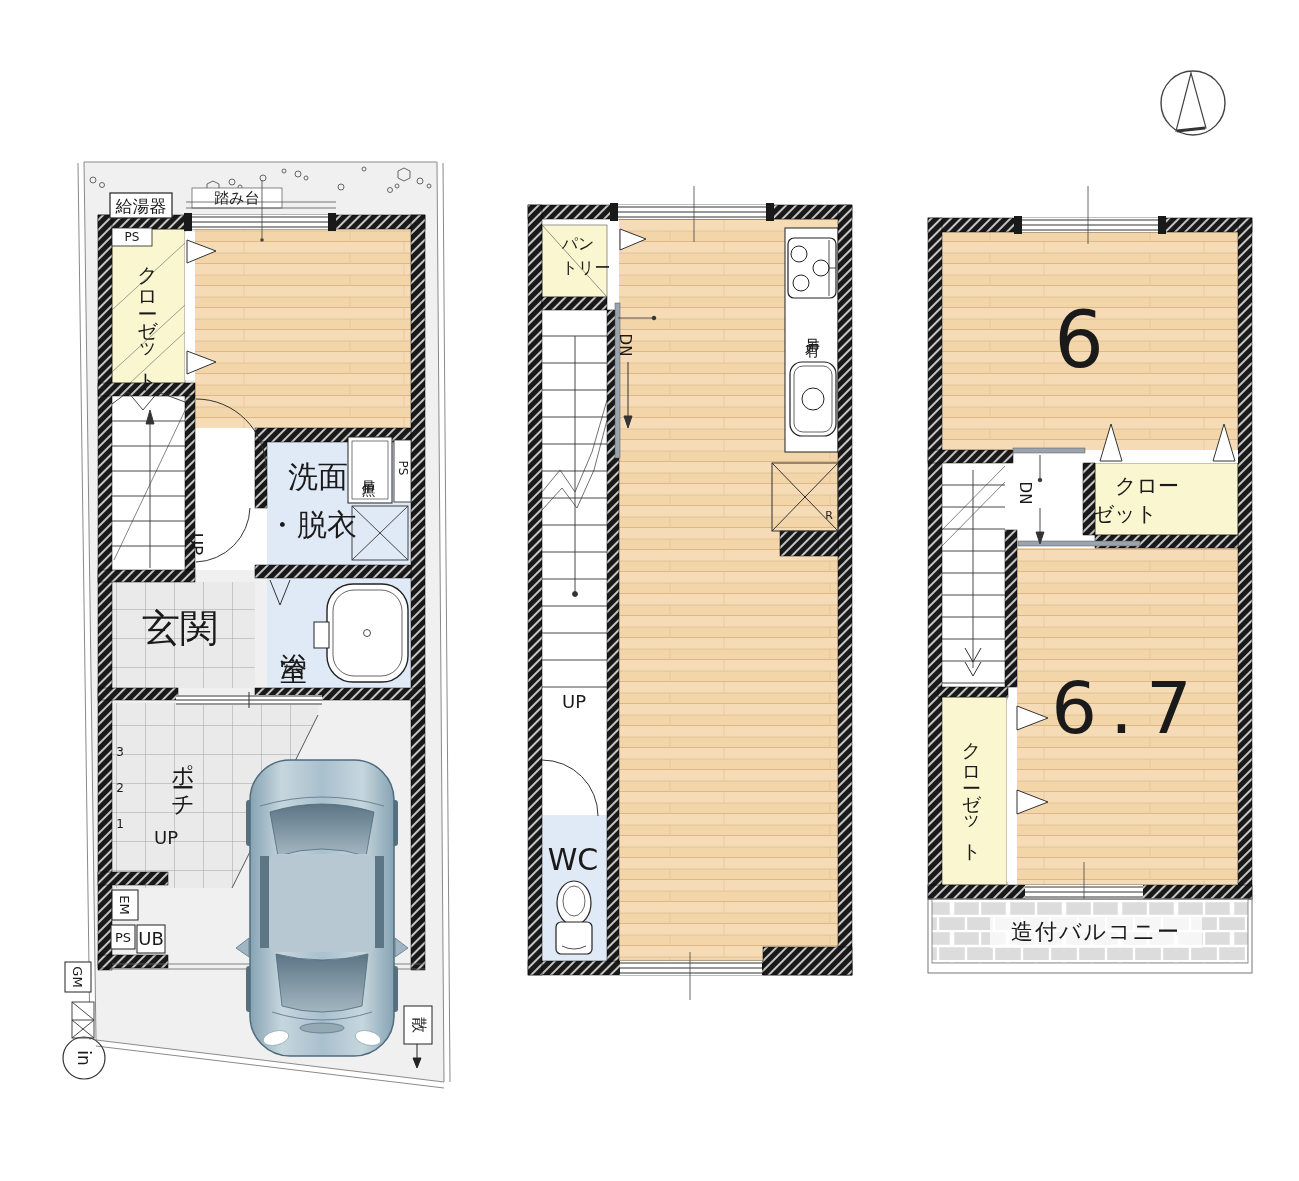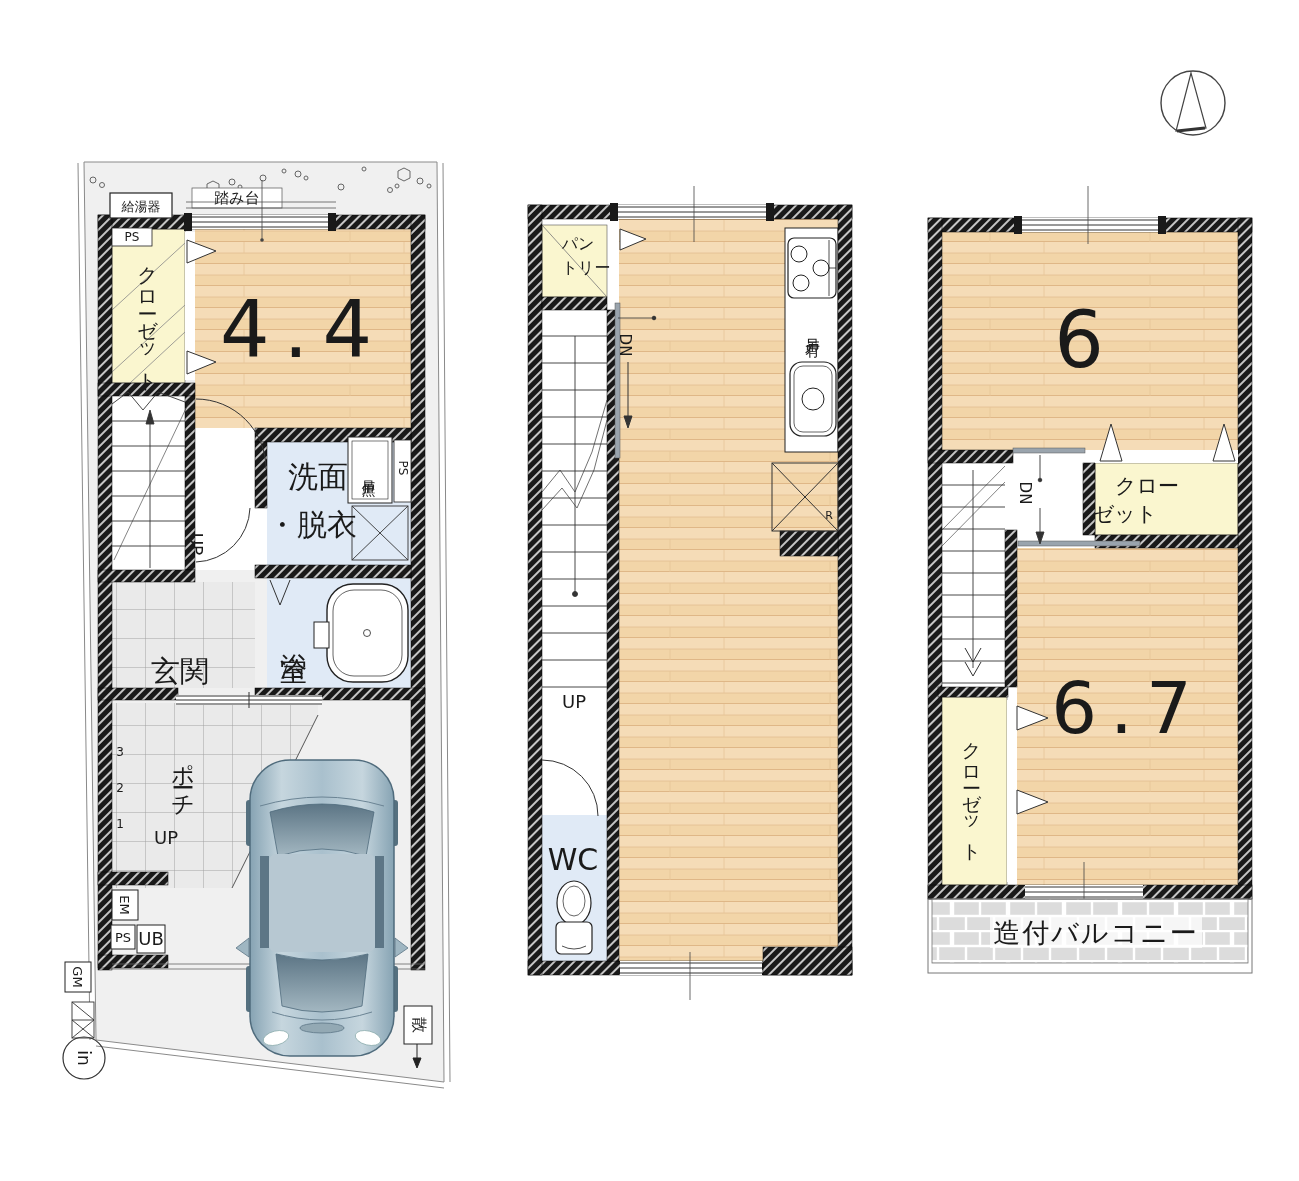--- a/index.html
+++ b/index.html
@@ -341,31 +341,30 @@
   </g>
 </g>
 
 <g>
   <circle cx="1193" cy="103" r="32" fill="none" stroke="#444" stroke-width="1.4"></circle>
   <polygon points="1191,73 1176,131 1206,128" fill="#fff" stroke="#444" stroke-width="1.2"></polygon>
   <line x1="1177" y1="131" x2="1205" y2="128" stroke="#333" stroke-width="3"></line>
 </g>
 </svg>
 
-<div class="lbl" style="left:112px;top:196px;width:58px;height:20px;font-size:13px;text-align:right;">給湯器</div>
+<div class="lbl" style="left:112px;top:196px;width:58px;height:20px;font-size:17px;text-align:right;">給湯器</div>
 <div class="lbl" style="left:196px;top:189px;width:82px;height:18px;font-size:15px;">踏み台</div>
 <div class="lbl" style="left:112px;top:229px;width:40px;height:16px;font-size:12px;">PS</div>
 <div class="lbl v" style="left:134px;top:258px;width:28px;height:120px;font-size:20px;">クローゼット</div>
-<div class="lbl big" style="left:195px;top:285px;width:216px;height:90px;font-size:78px;">4.4</div>
 <div class="lbl" style="left:268px;top:460px;width:100px;height:34px;font-size:30px;text-align:right;">洗面</div>
 <div class="lbl" style="left:256px;top:508px;width:112px;height:34px;font-size:30px;">・脱衣</div>
 <div class="lbl v" style="left:359px;top:441px;width:20px;height:60px;font-size:14px;letter-spacing:1px;">吊戸無</div>
 <div class="lbl r90" style="left:391px;top:460px;width:24px;height:16px;font-size:12px;">PS</div>
 <div class="lbl v" style="left:279px;top:595px;width:30px;height:80px;font-size:27px;">浴室</div>
-<div class="lbl" style="left:133px;top:652px;width:94px;height:38px;font-size:29px;">玄関</div>
+<div class="lbl" style="left:133px;top:609px;width:94px;height:38px;font-size:38px;">玄関</div>
 <div class="lbl v" style="left:170px;top:728px;width:26px;height:100px;font-size:23px;">ポーチ</div>
 <div class="lbl r90" style="left:185px;top:525px;width:22px;height:38px;font-size:17px;">UP</div>
 <div class="lbl" style="left:112px;top:744px;width:16px;height:16px;font-size:12px;">3</div>
 <div class="lbl" style="left:112px;top:780px;width:16px;height:16px;font-size:12px;">2</div>
 <div class="lbl" style="left:112px;top:816px;width:16px;height:16px;font-size:12px;">1</div>
 <div class="lbl" style="left:145px;top:828px;width:42px;height:20px;font-size:18px;">UP</div>
 <div class="lbl r90" style="left:113px;top:894px;width:24px;height:22px;font-size:13px;">EM</div>
 <div class="lbl" style="left:111px;top:928px;width:24px;height:18px;font-size:13px;">PS</div>
 <div class="lbl" style="left:137px;top:930px;width:28px;height:18px;font-size:18px;">UB</div>
 <div class="lbl r90" style="left:66px;top:966px;width:24px;height:22px;font-size:13px;">GM</div>
@@ -379,15 +378,15 @@
 <div class="lbl" style="left:822px;top:508px;width:14px;height:14px;font-size:11px;">R</div>
 <div class="lbl" style="left:552px;top:692px;width:44px;height:20px;font-size:18px;">UP</div>
 <div class="lbl" style="left:543px;top:842px;width:60px;height:36px;font-size:30px;">WC</div>
 
 <div class="lbl big" style="left:1014px;top:296px;width:144px;height:88px;font-size:78px;">6</div>
 <div class="lbl" style="left:1105px;top:474px;width:84px;height:24px;font-size:21px;">クロー</div>
 <div class="lbl" style="left:1083px;top:502px;width:84px;height:24px;font-size:21px;font-family:Liberation Serif, serif;">ゼット</div>
 <div class="lbl r90" style="left:1012px;top:478px;width:26px;height:30px;font-size:15px;">DN</div>
 <div class="lbl v" style="left:958px;top:712px;width:28px;height:160px;font-size:19px;">クローゼット</div>
 <div class="lbl big" style="left:1030px;top:665px;width:196px;height:86px;font-size:72px;">6.7</div>
-<div class="lbl" style="left:988px;top:917px;width:216px;height:30px;font-size:27px;letter-spacing:2px;">造付バルコニー</div>
+<div class="lbl" style="left:988px;top:917px;width:216px;height:30px;font-size:22px;letter-spacing:2px;">造付バルコニー</div>
 
 </div>
 
 </body></html>

